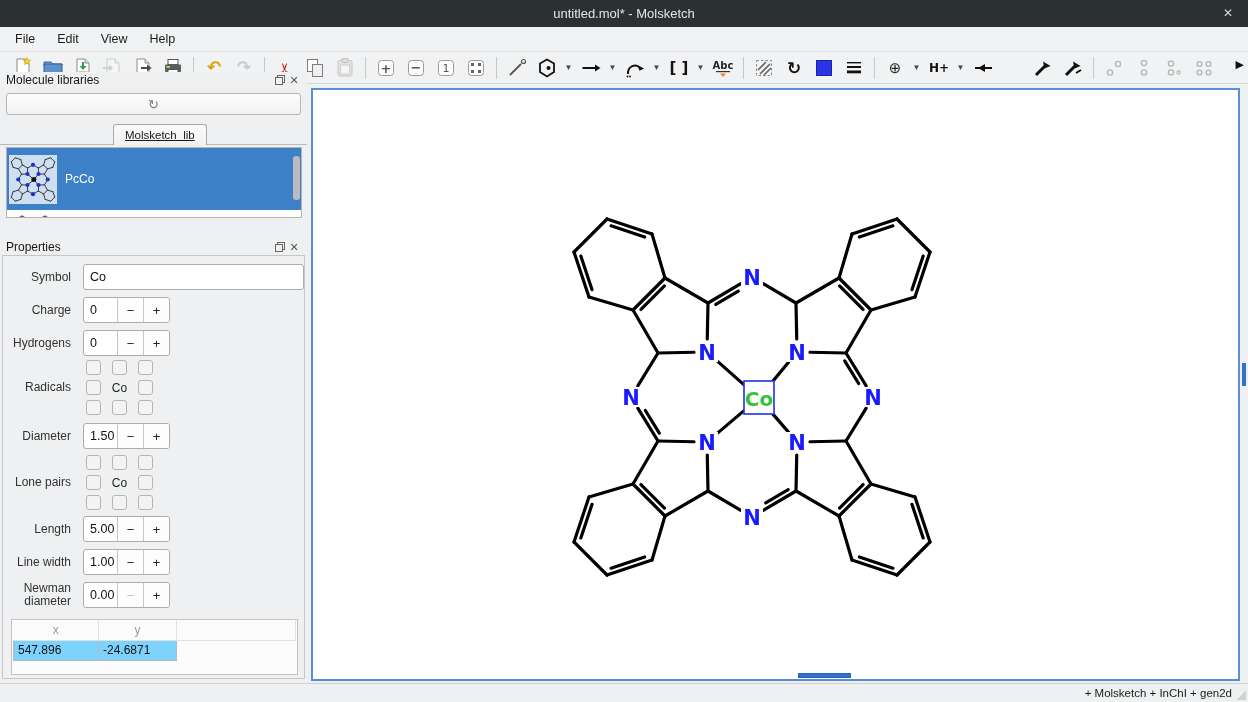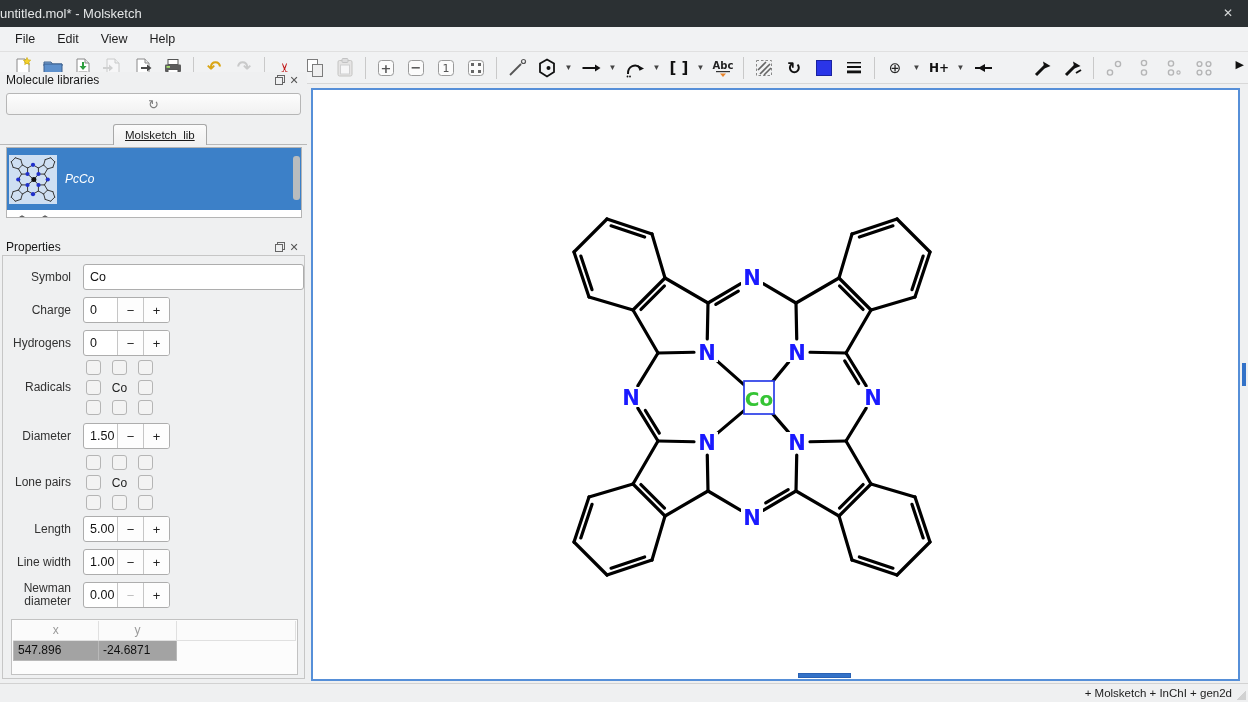--- a/index.html
+++ b/index.html
@@ -1,21 +1,21 @@
 <!DOCTYPE html>
 <html><head>
 <meta charset="utf-8">
 <style>
   * { margin:0; padding:0; box-sizing:border-box; }
   html,body { width:1248px; height:702px; overflow:hidden;
     font-family:"Liberation Sans", sans-serif; background:#eff0f1; position:relative; }
 
   
   #titlebar { position:absolute; left:0; top:0; width:1248px; height:27px;
-    background:#2b3033; display:flex; align-items:center; justify-content:flex-start; }
+    background:#2b3033; display:flex; align-items:center; justify-content:center; }
   #titlebar .title { color:#e4e6e7; font-size:13px; }
   #titlebar .close { position:absolute; right:10px; top:4px; width:20px; height:18px;
     color:#d6d8d9; font-size:12px; text-align:center; line-height:18px; cursor:default; }
 
   
   #menubar { position:absolute; left:0; top:27px; width:1248px; height:25px;
     background:#f1f2f3; border-bottom:1px solid #e0e0e0; display:flex; align-items:center; padding-left:4px; }
   #menubar .menu-item { padding:3px 11px; font-size:12.5px; color:#1c1c1c; }
 
   
@@ -43,21 +43,21 @@
   #lib-refresh { margin:5px 6px 0 6px; height:22px; border:1px solid #b6b6b6; border-radius:3px;
     background:linear-gradient(#fdfdfd,#f1f1f1); display:flex; align-items:center; justify-content:center;
     color:#7d7d7d; font-size:13px; }
   #lib-tabs { position:relative; height:26px; margin-top:4px; }
   #lib-tabs .baseline { position:absolute; left:0; right:0; bottom:0; height:1px; background:#b9b9b9; }
   #lib-tab { position:absolute; left:113px; bottom:0; height:21px; padding:0 11px;
     border:1px solid #a8a8a8; border-bottom:none; border-radius:3px 3px 0 0;
     background:linear-gradient(#fbfbfb,#f0f0f0); font-size:11.5px; color:#1a1a1a;
     display:flex; align-items:center;text-decoration:underline; }
   #lib-list { position:absolute; left:6px; right:5px; top:75px; bottom:2px;
-    background:#f9a8d4; border:1px solid #b4b4b4; overflow:hidden;font-style:italic; }
+    background:#f9a8d4; border:1px solid #b4b4b4; overflow:hidden; }
   .lib-row { height:62px; display:flex; align-items:center; padding-left:2px; }
   .lib-row.selected { background:#3c80c8; }
   .lib-row .thumb { width:48px; height:49px; background:#cfdff2; flex:none; }
   .lib-row .lbl { color:#ffffff; font-size:12px; margin-left:8px; }
   .lib-row-partial { height:14px; background:#fff; padding-left:2px; overflow:hidden; }
   #lib-scroll { position:absolute; right:1px; top:8px; width:7px; height:44px; background:#b9bcbe; border-radius:3px; }
 
   
   #props-body { position:absolute; left:2px; right:2px; top:16px; bottom:1px;
     border:1px solid #c6c6c6; background:#eff0f1; padding-top:8px; overflow:hidden; }
@@ -71,21 +71,21 @@
     font-size:13px; color:#222; background:#fdfdfd; }
   .spin .sbtn.disabled { color:#bdbdbd; }
   .cgrid { display:grid; grid-template-columns:repeat(3,15px); grid-auto-rows:15px; gap:5px 11px; margin-left:3px; }
   .cgrid .cb { width:15px; height:15px; border:1px solid #b5b5b5; border-radius:3px; background:#f3f3f3; }
   .cgrid .clabel { display:flex; align-items:center; justify-content:center; font-size:12px; color:#222; }
   #coord-frame { margin:11px 6px 0 8px; background:#fcfcfc; border:1px solid #c2c2c2; height:56px; padding:1px; }
   #coord-table { border-collapse:collapse; width:100%; }
   #coord-table th { font-weight:normal; color:#9a9a9a; font-size:12px; height:19px;
     border:1px solid #e0e0e0; border-top:none; background:#fbfbfb; }
   #coord-table th:first-child { border-left:none; }
-  #coord-table td { height:20px; border:1px solid #b9b9b9; background:#a3a3a3; font-size:12px; color:#111; padding-left:4px; }
+  #coord-table td { height:20px; border:1px solid #b9b9b9; background:#7dd3fc; font-size:12px; color:#111; padding-left:4px; }
   #coord-table td.empty { border:none; background:transparent; }
   #coord-table col.c1 { width:85px; } #coord-table col.c2 { width:78px; }
 
   
   #canvas { position:absolute; left:311px; top:88px; width:929px; height:593px;
     background:#ffffff; border:2px solid #568fd8; }
   #canvas svg { display:block; }
   #hthumb { position:absolute; left:798px; top:673px; width:53px; height:5px; background:#3372c8; border:1px solid #2a62b4; }
   #vthumb { position:absolute; left:1242px; top:363px; width:4px; height:23px; background:#3372c8; }
 

